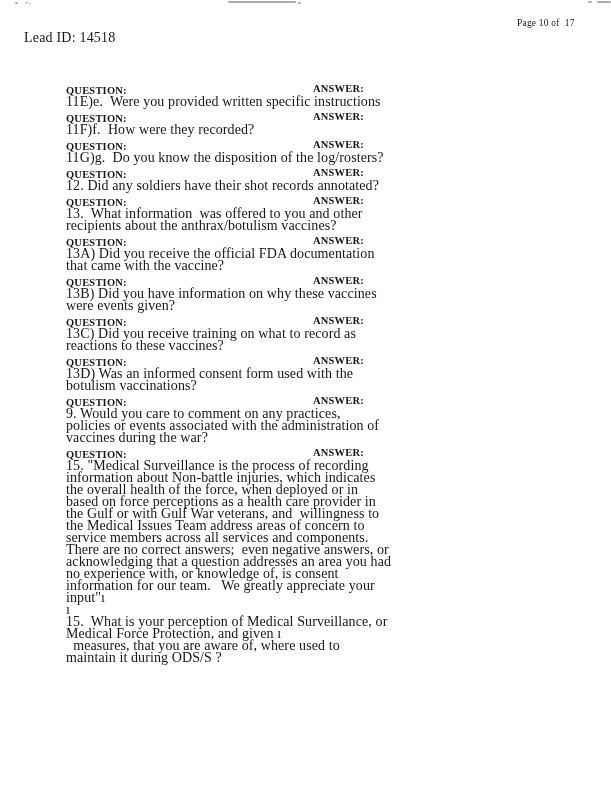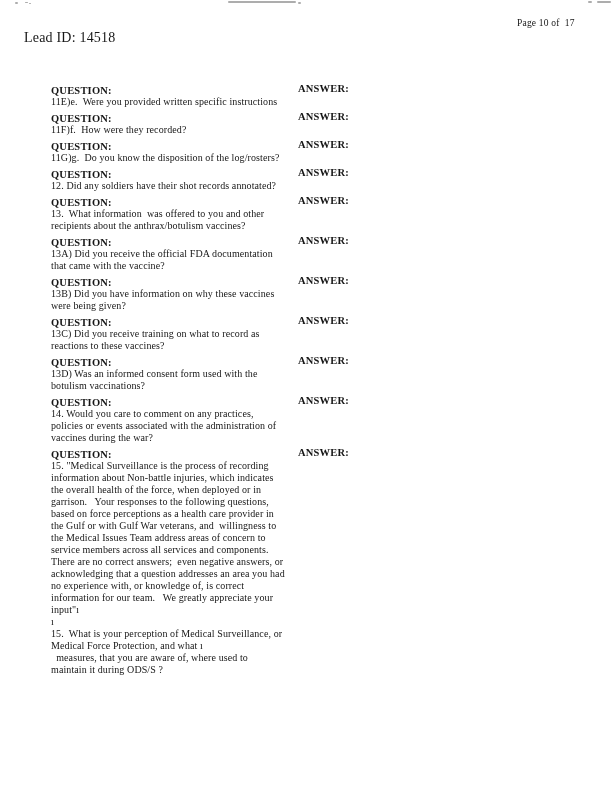--- a/index.html
+++ b/index.html
@@ -33,21 +33,21 @@
   .hdr-right {
     position: absolute;
     left: 517px;
     top: 18px;
     font-size: 9.5px;
     letter-spacing: 0.2px;
     white-space: pre;
   }
   .content {
     position: absolute;
-    left: 51px;
+    left: 66px;
     top: 82px;
     width: 430px;
   }
   .qa-block {
     margin-bottom: 2px;
   }
   .qa-label-row {
     position: relative;
     height: 13px;
     line-height: 13px;
@@ -57,21 +57,21 @@
     font-weight: bold;
     font-size: 10.5px;
     letter-spacing: 0.2px;
   }
   .a-label {
     position: absolute;
     left: 247px;
     top: 0;
   }
   .q-line {
-    font-size: 10px;
+    font-size: 14px;
     line-height: 12px;
     white-space: pre;
     letter-spacing: 0.1px;
   }
 </style>
 </head>
 <body>
 
 <div class="page">
 
@@ -149,21 +149,21 @@
         </div>
     </div>
 
     <div class="qa-block">
       <div class="qa-label-row">
         <span class="q-label">QUESTION:</span>
         <span class="a-label">ANSWER:</span>
       </div>
       <div>
           <div class="q-line">13B) Did you have information on why these vaccines</div>
-          <div class="q-line">were being given?</div>
+          <div class="q-line">were events given?</div>
         </div>
     </div>
 
     <div class="qa-block">
       <div class="qa-label-row">
         <span class="q-label">QUESTION:</span>
         <span class="a-label">ANSWER:</span>
       </div>
       <div>
           <div class="q-line">13C) Did you receive training on what to record as</div>
@@ -181,47 +181,46 @@
           <div class="q-line">botulism vaccinations?</div>
         </div>
     </div>
 
     <div class="qa-block">
       <div class="qa-label-row">
         <span class="q-label">QUESTION:</span>
         <span class="a-label">ANSWER:</span>
       </div>
       <div>
-          <div class="q-line">14. Would you care to comment on any practices,</div>
+          <div class="q-line">9. Would you care to comment on any practices,</div>
           <div class="q-line">policies or events associated with the administration of</div>
           <div class="q-line">vaccines during the war?</div>
         </div>
     </div>
 
     <div class="qa-block">
       <div class="qa-label-row">
         <span class="q-label">QUESTION:</span>
         <span class="a-label">ANSWER:</span>
       </div>
       <div>
           <div class="q-line">15. "Medical Surveillance is the process of recording</div>
           <div class="q-line">information about Non-battle injuries, which indicates</div>
           <div class="q-line">the overall health of the force, when deployed or in</div>
-          <div class="q-line">garrison.   Your responses to the following questions,</div>
           <div class="q-line">based on force perceptions as a health care provider in</div>
           <div class="q-line">the Gulf or with Gulf War veterans, and  willingness to</div>
           <div class="q-line">the Medical Issues Team address areas of concern to</div>
           <div class="q-line">service members across all services and components.</div>
           <div class="q-line">There are no correct answers;  even negative answers, or</div>
           <div class="q-line">acknowledging that a question addresses an area you had</div>
-          <div class="q-line">no experience with, or knowledge of, is correct</div>
+          <div class="q-line">no experience with, or knowledge of, is consent</div>
           <div class="q-line">information for our team.   We greatly appreciate your</div>
           <div class="q-line">input"ı</div>
           <div class="q-line">ı</div>
           <div class="q-line">15.  What is your perception of Medical Surveillance, or</div>
-          <div class="q-line"><span>Medical </span><span style="">Force Protection</span><span>, and what ı</span></div>
+          <div class="q-line"><span>Medical </span><span style="">Force Protection</span><span>, and given ı</span></div>
           <div class="q-line">  measures, that you are aware of, where used to</div>
           <div class="q-line">maintain it during ODS/S ?</div>
         </div>
     </div>
   </div>
 
 </div>
 
 </body></html>

